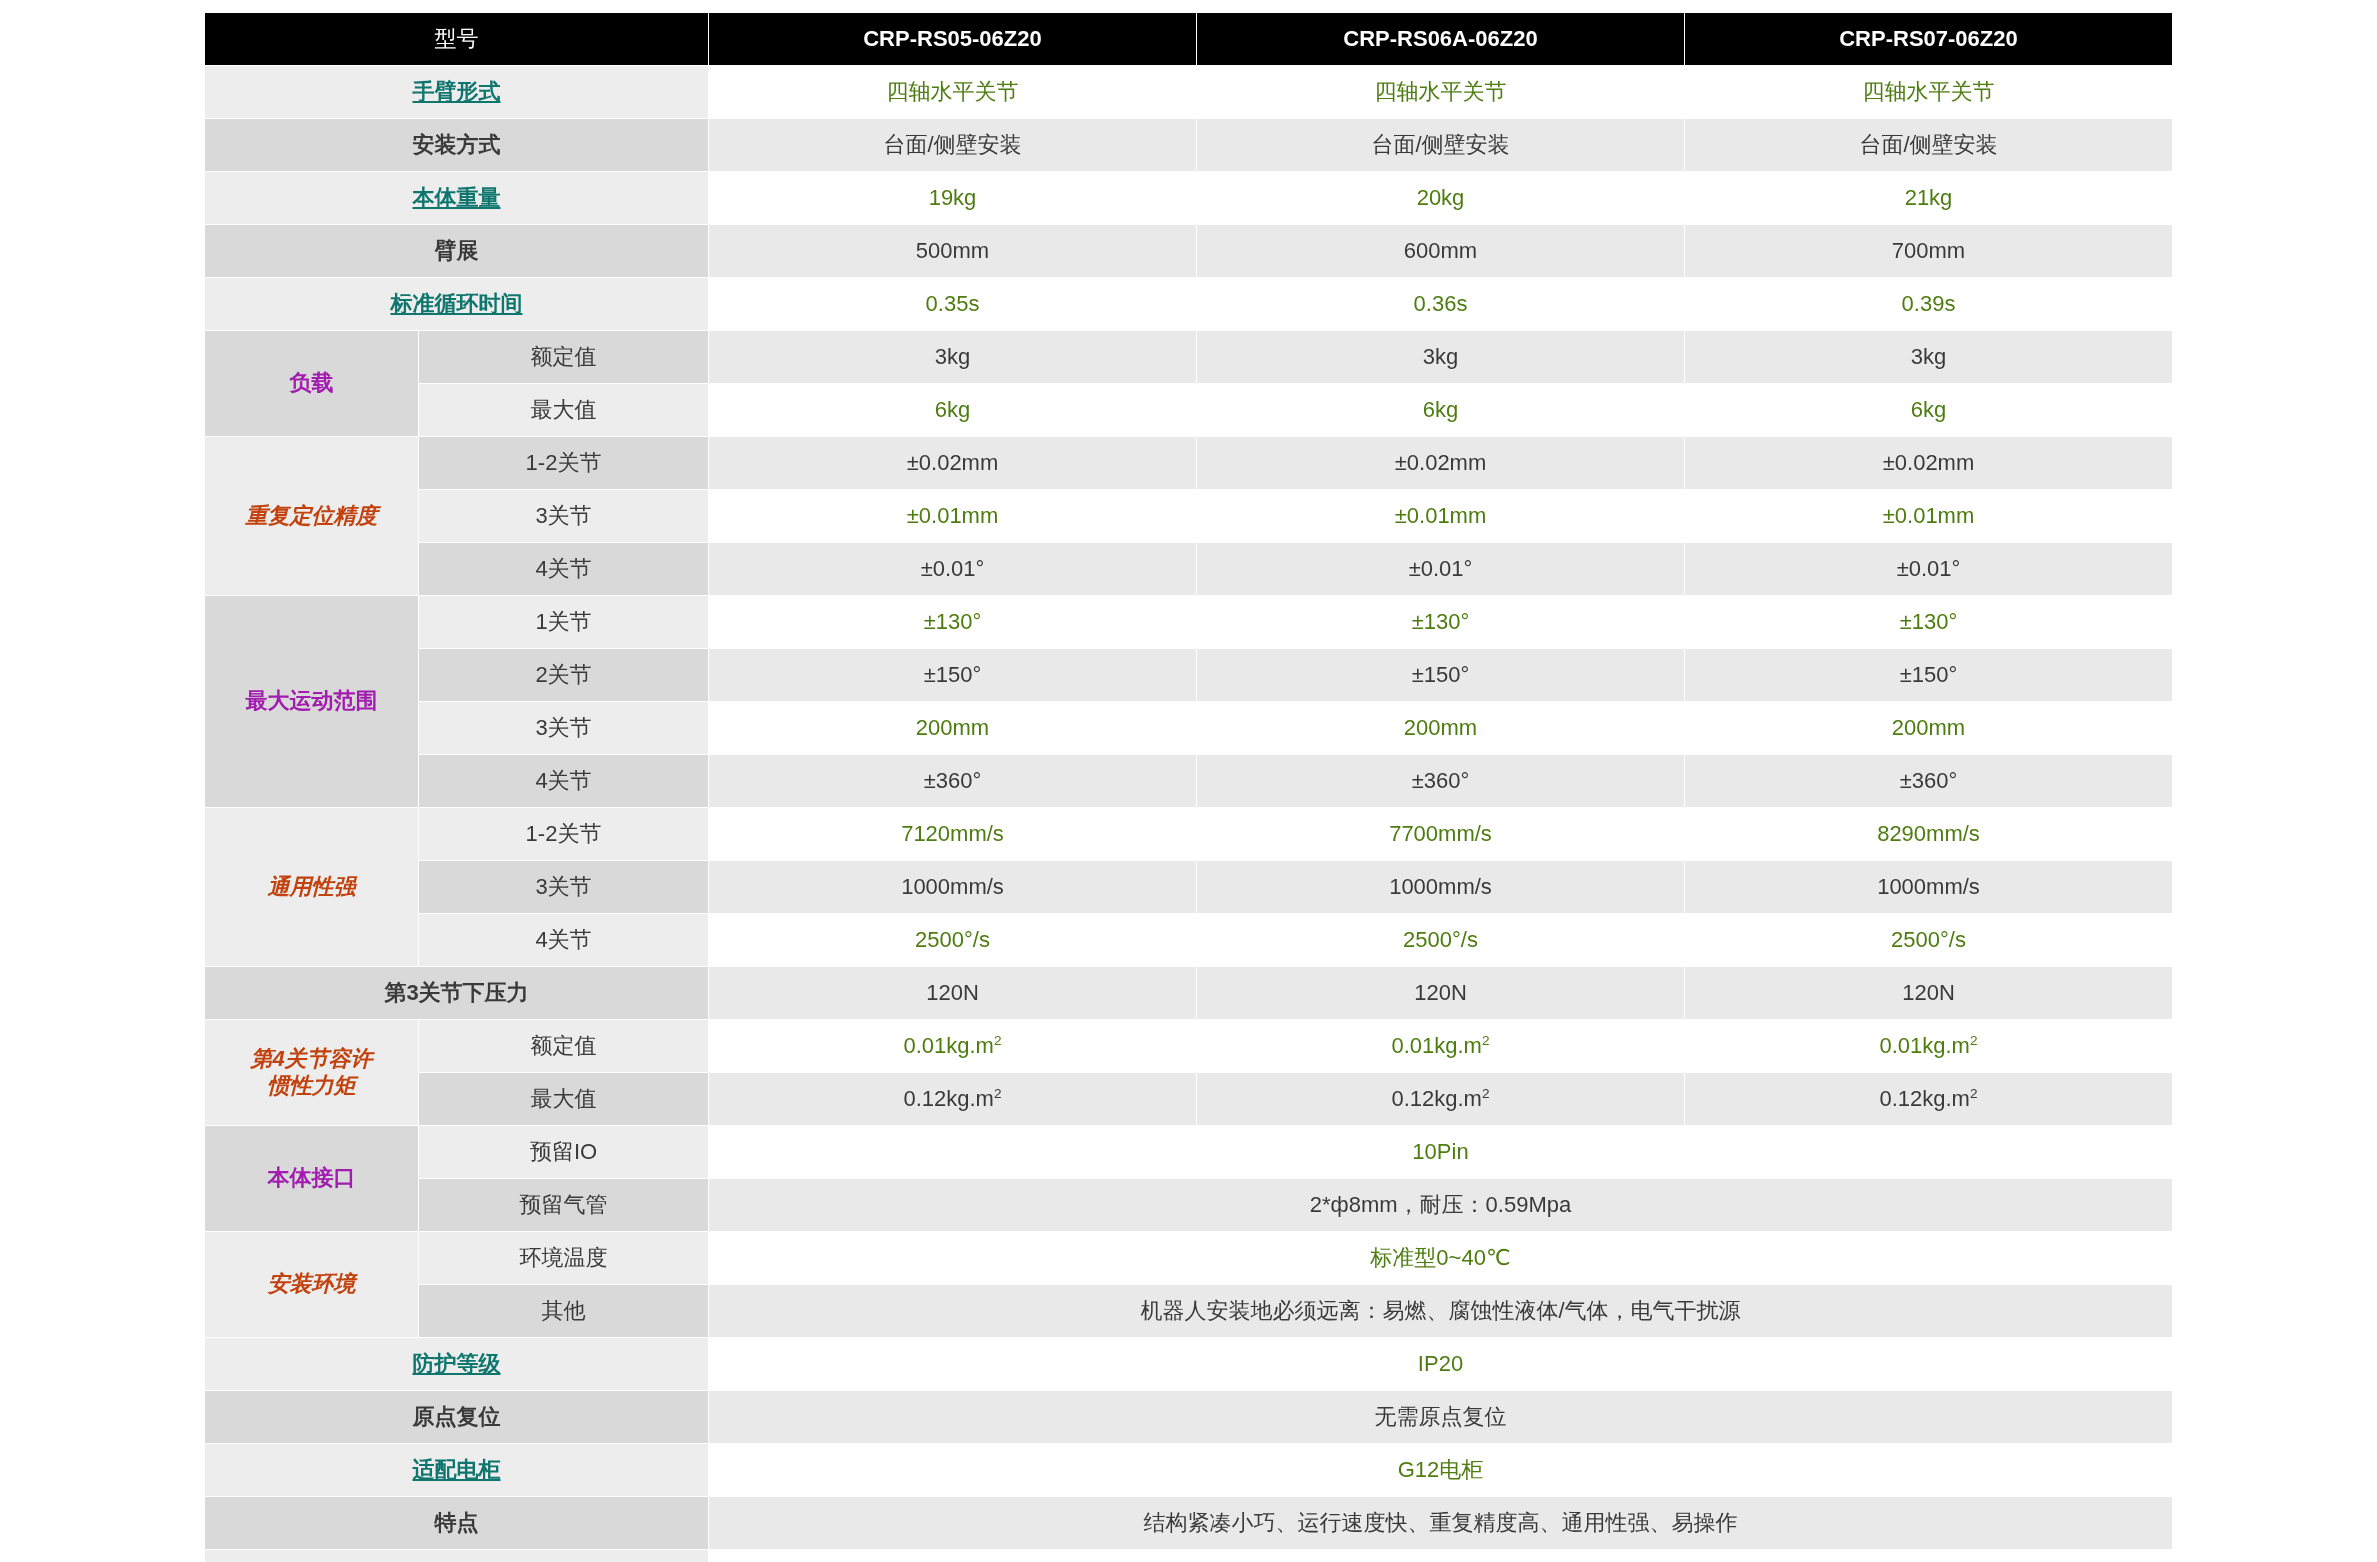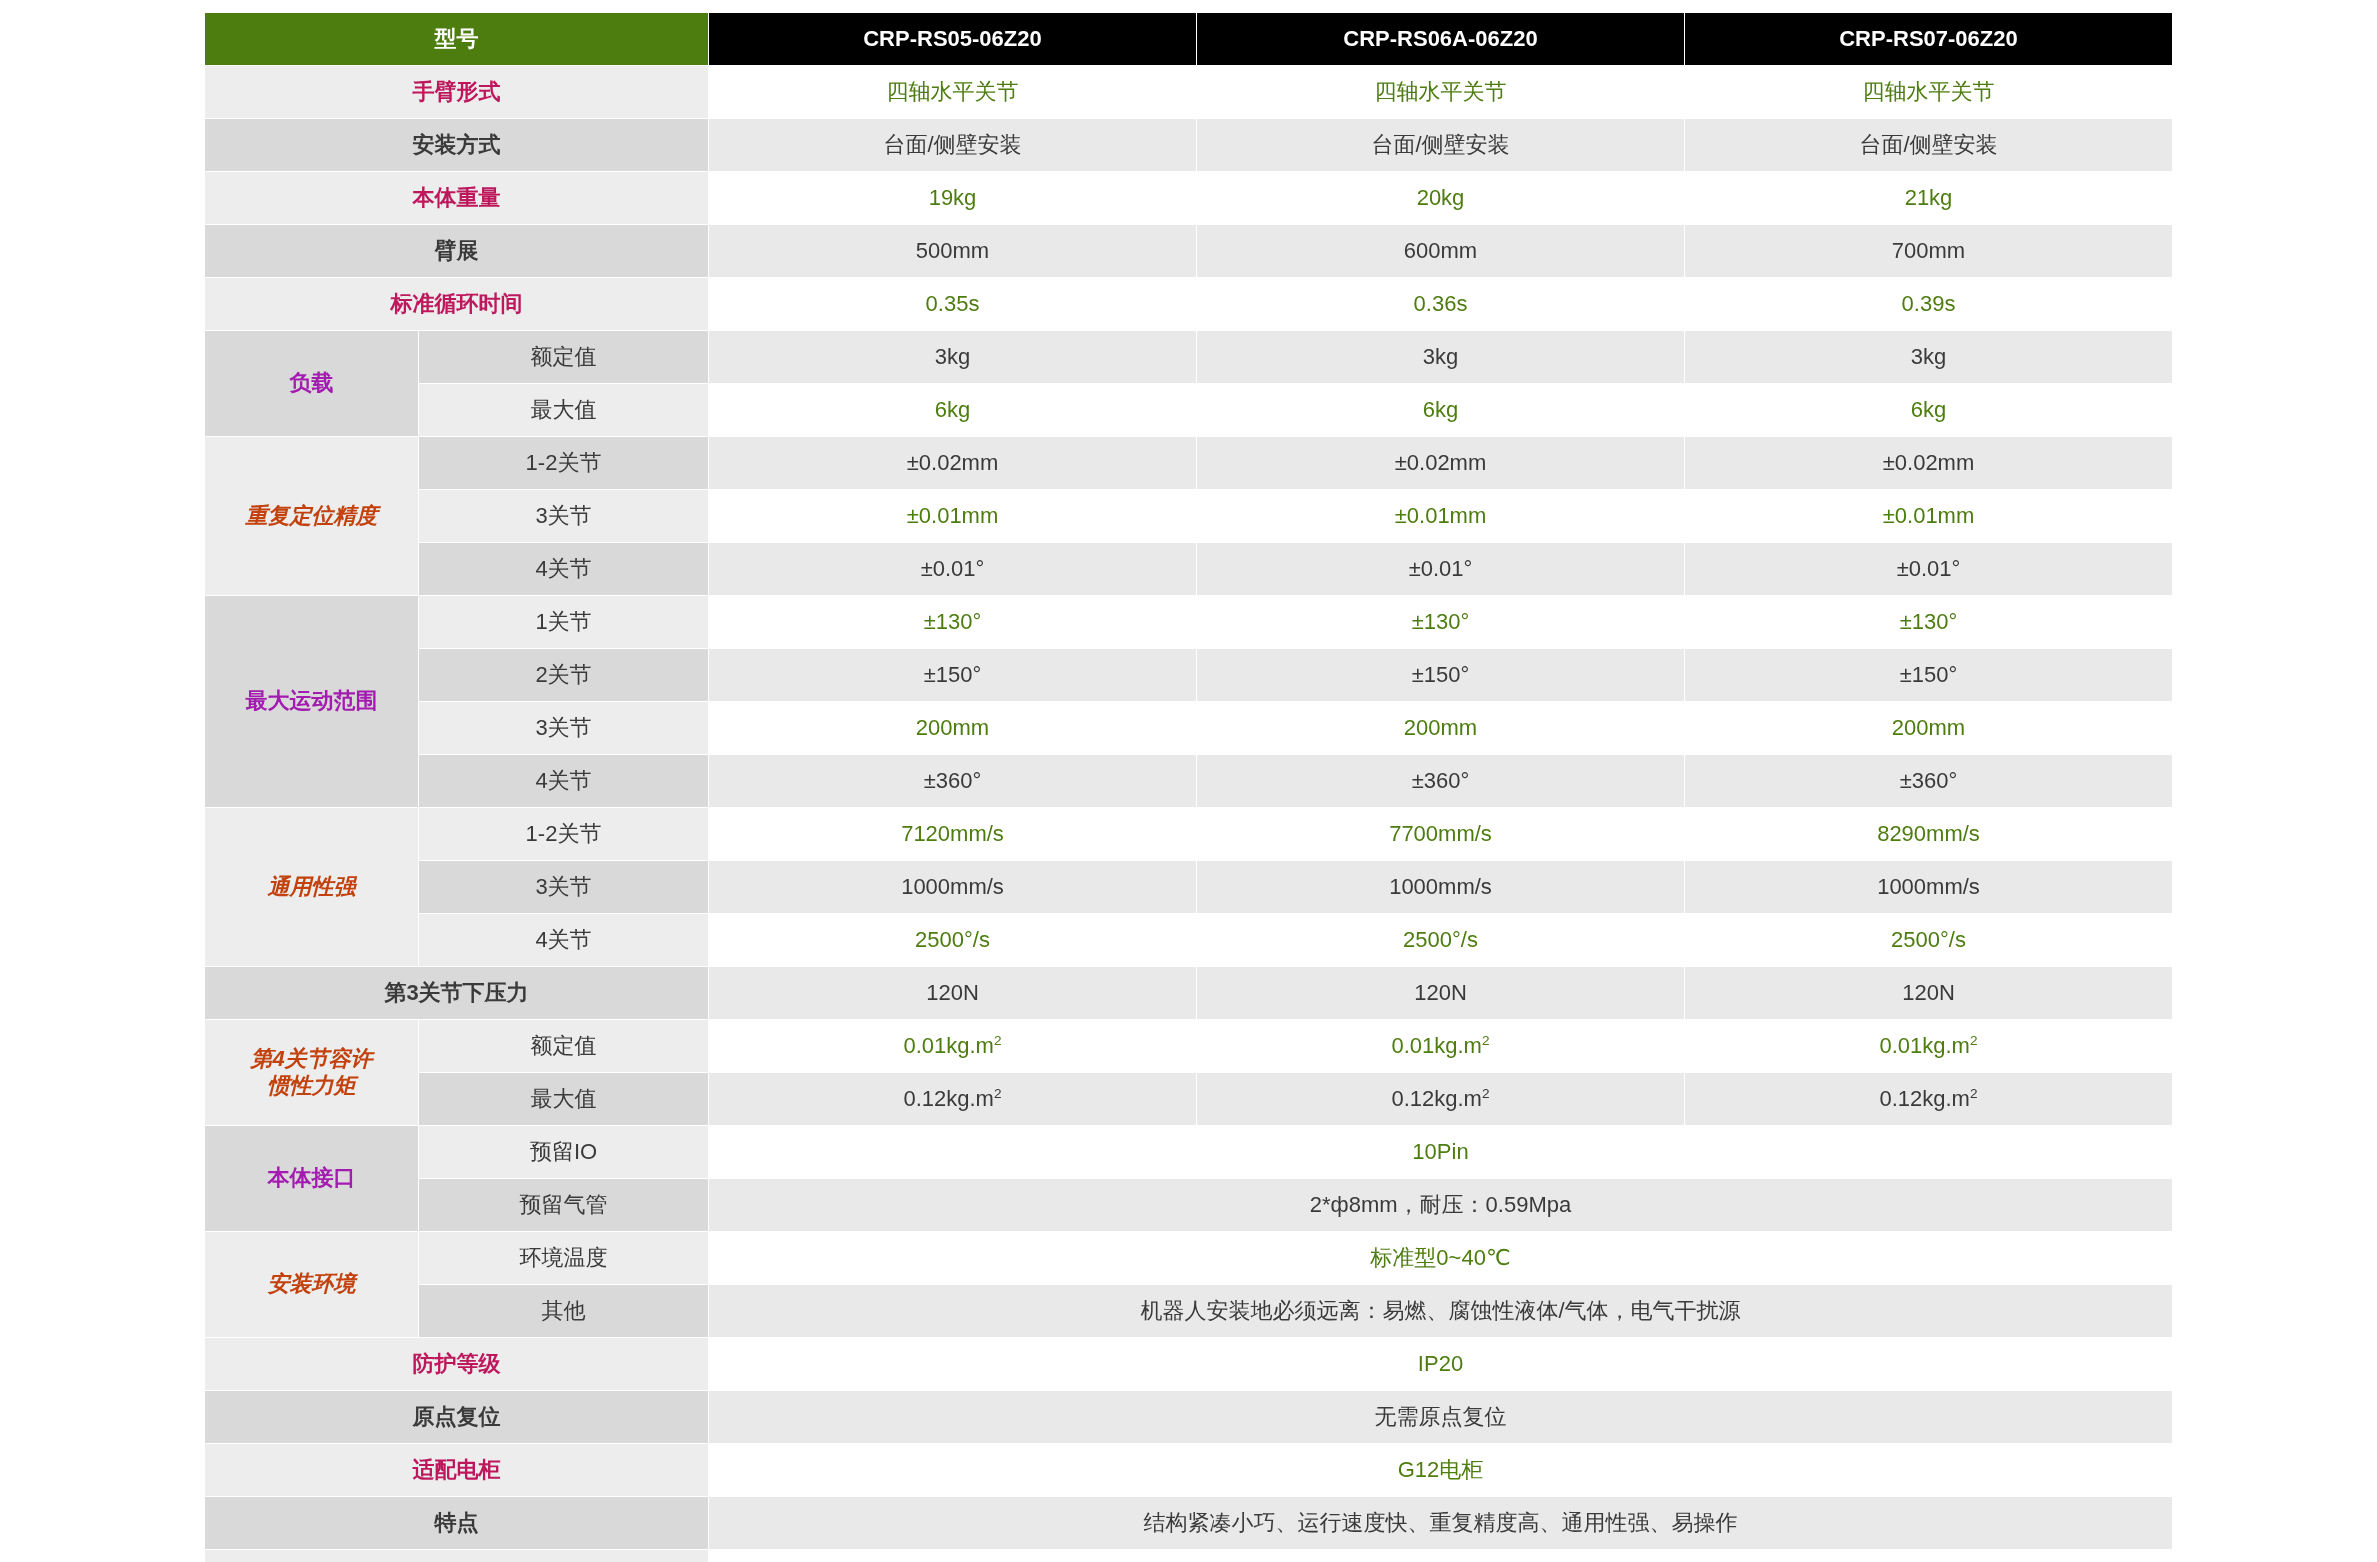--- a/index.html
+++ b/index.html
@@ -33,47 +33,48 @@
     border: 0.8px solid #ffffff;
     text-align: center;
     vertical-align: middle;
     font-size: 22px;
     line-height: 1.25;
     padding: 0;
   }
 
   
   .hdr-label {
-    background: #4d7c0f;
+    background: #000000;
     color: #ffffff;
     font-size: 27px;
-    font-weight: bold;
+    font-weight: normal;
     height: 52px;
   }
   .hdr-model {
     background: #000000;
     color: #ffffff;
     font-size: 27px;
     font-weight: bold;
     height: 52px;
   }
 
   
   .lab {
     background: #d9d9d9;
     color: #3a3a3a;
     font-weight: bold;
     font-size: 23.4px;
     margin-top: 12px;
   }
   .lab-light {
     background: #ededed;
-    color: #be185d;
+    color: #0f766e;
     font-weight: bold;
     font-size: 23.4px;
+    text-decoration: underline;
   }
   .sublab {
     background: #d9d9d9;
     color: #3a3a3a;
     font-size: 22.6px;
   }
   .sublab-light {
     background: #ededed;
     color: #3a3a3a;
     font-size: 22.6px;

